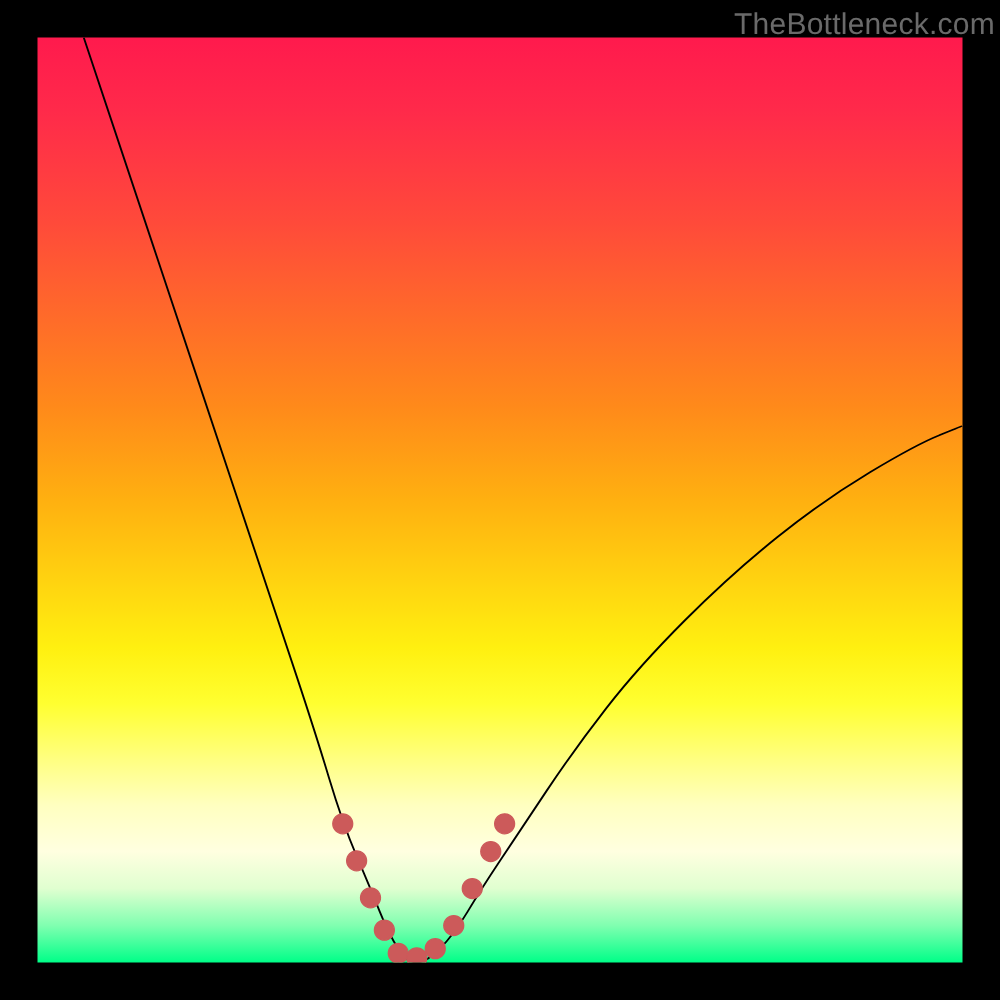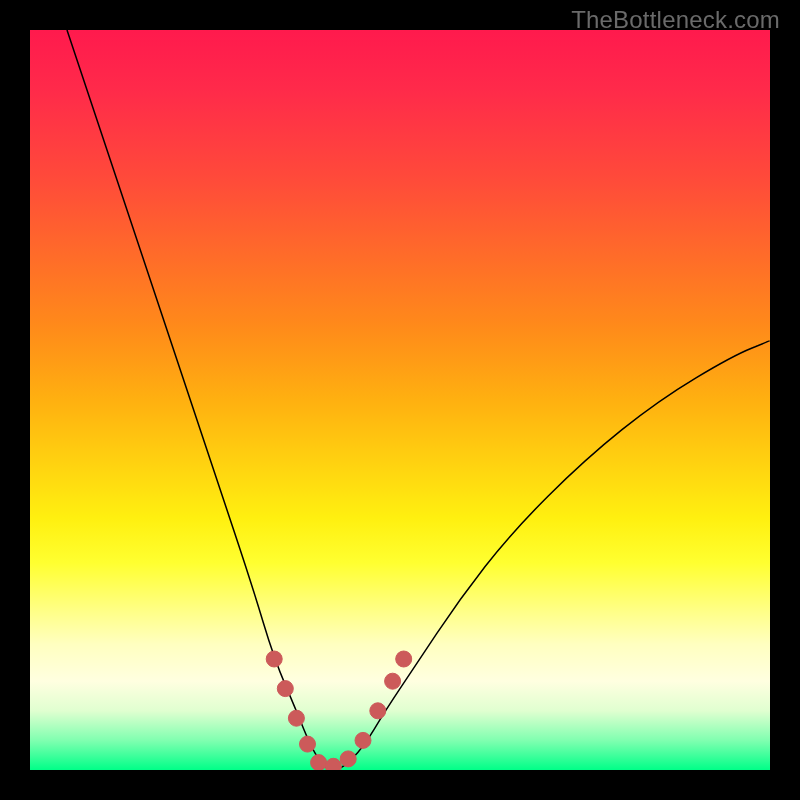--- a/index.html
+++ b/index.html
@@ -30,21 +30,21 @@
       #ffffc0 83%,
       #ffffe0 88%,
       #e0ffd0 92%,
       #80ffb0 96%,
       #00ff88 100%
     );
   }
   .watermark {
     position: absolute;
     top: 6px;
-    right: 20px;
+    right: 4px;
     color: #6a6a6a;
     font-size: 24px;
     font-weight: 500;
     letter-spacing: 0.2px;
     z-index: 10;
   }
   svg.curve {
     position: absolute;
     left: 0;
     top: 0;

